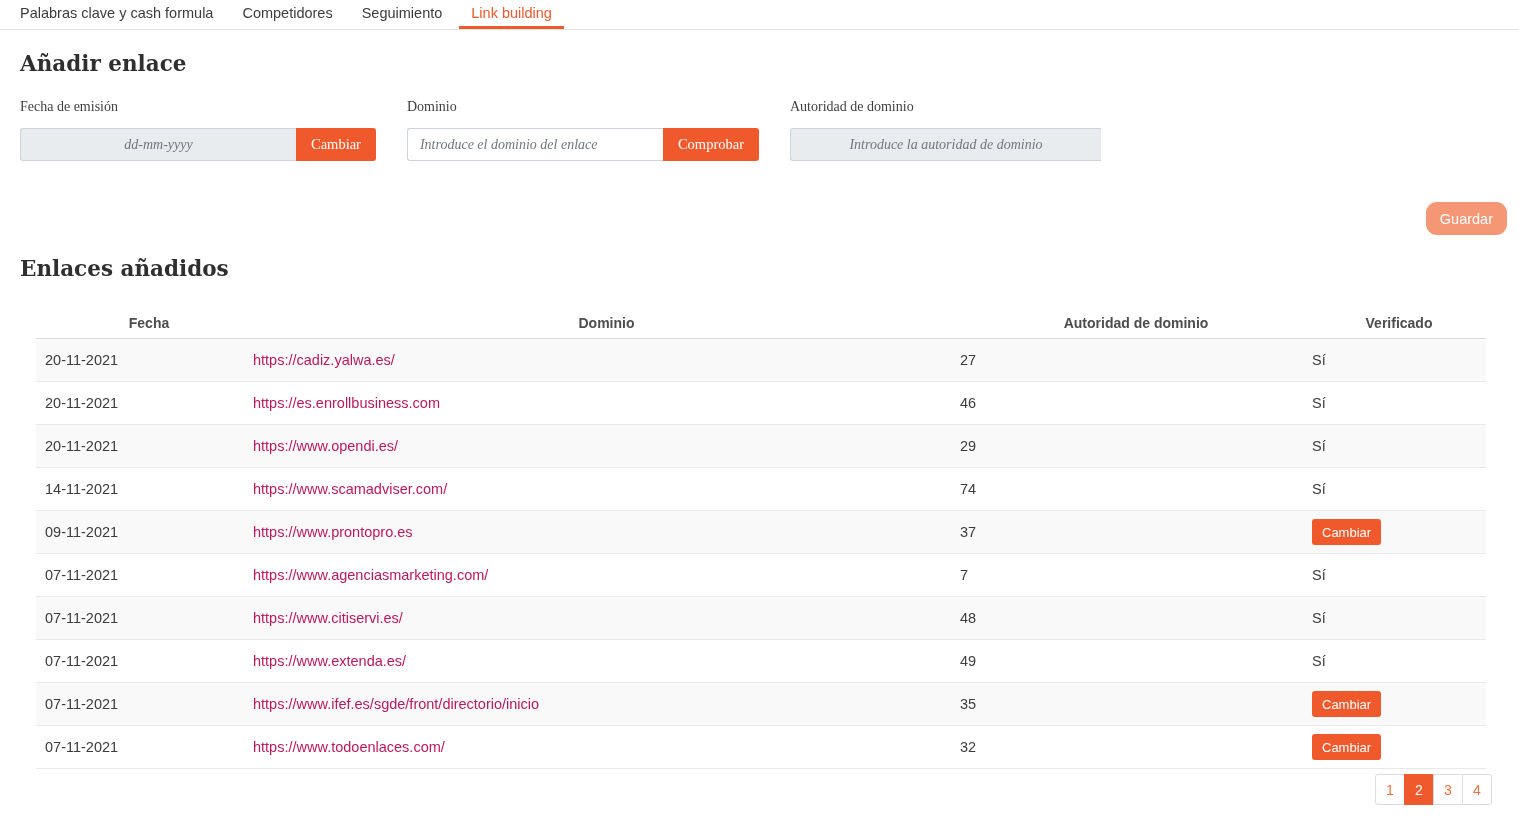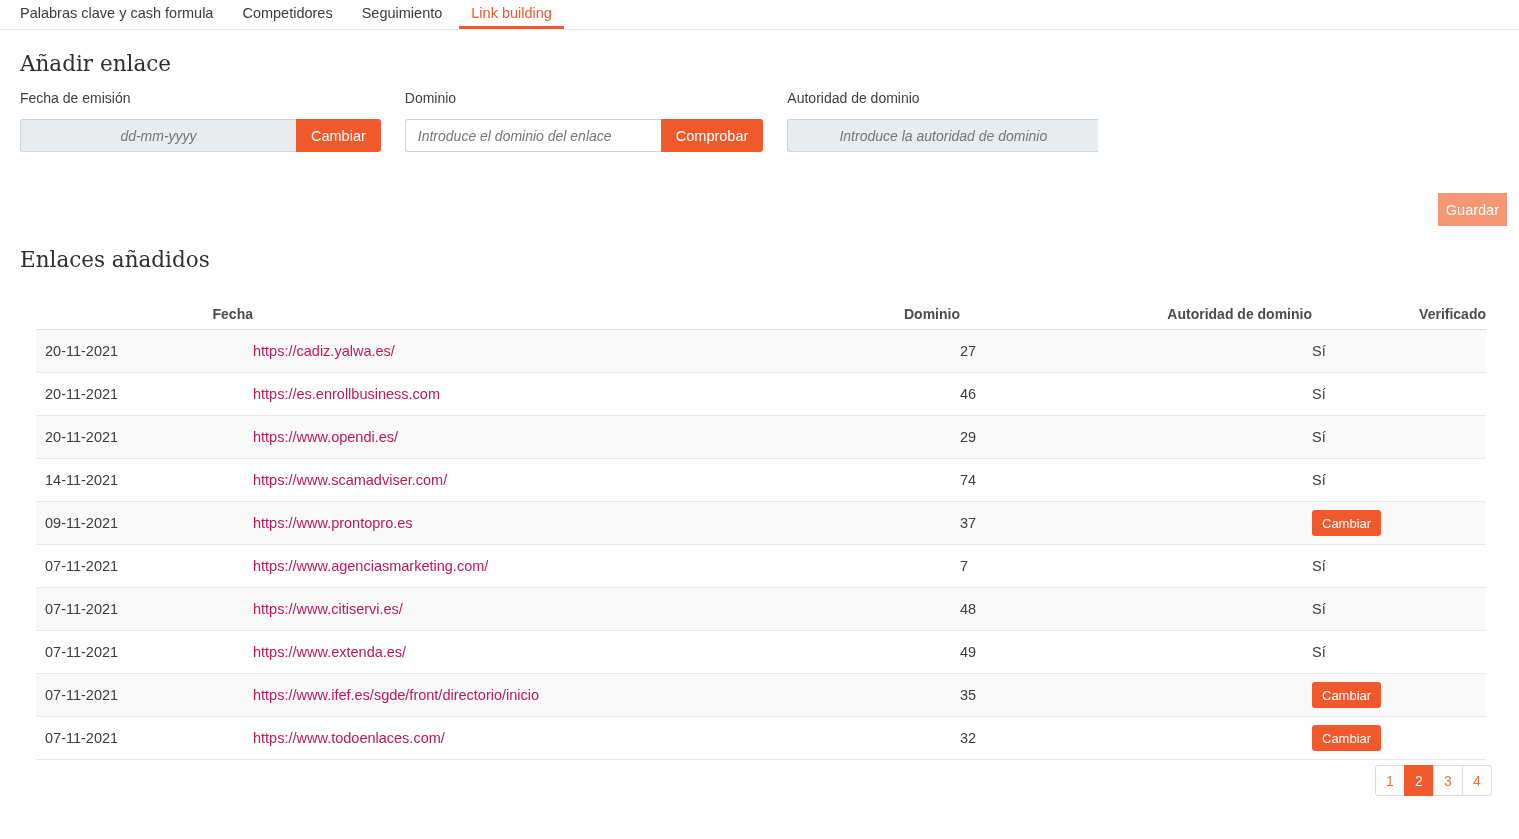--- a/index.html
+++ b/index.html
@@ -24,27 +24,27 @@
     font-family: inherit; font-size: 14.5px; color: #3c3c3c;
     padding: 0 12px; margin-right: 5px; cursor: pointer;
     border-bottom: 3px solid transparent;
   }
   .tab.active { color: #f0592b; border-bottom-color: #f0592b; }
 
   
   .content { padding: 0 20px; }
   h2.section-title {
     font-family: "DejaVu Serif", serif;
-    font-weight: normal;
+    font-weight: bold;
     font-size: 21.5px; color: #2f2f2f;
     margin: 21px 0 0 0;
   }
 
   
-  .form-row { display: flex; gap: 24px; margin-top: 14px; }
+  .form-row { display: flex; gap: 31px; margin-top: 23px; font-family: Liberation Serif, serif; }
   .field label {
     display: block; font-size: 14px; color: #3f3f3f;
     margin-bottom: 13px;
   }
   .input-group { display: flex; }
   .text-input {
     height: 33px; border: 1px solid #ced4da; border-radius: 3px;
     padding: 0 12px; font-family: inherit; font-size: 14px;
     font-style: italic; color: #555; background: #fff;
   }
@@ -56,35 +56,35 @@
   .w-autoridad { width: 311px; }
   .btn {
     appearance: none; border: none; cursor: pointer;
     background: #f0592b; color: #fff;
     font-family: inherit; font-size: 14.5px;
     padding: 0 15px; height: 33px;
   }
   .btn-attach { border-radius: 0 3px 3px 0; }
   .save-row { display: flex; justify-content: flex-end; margin: 41px -8px 0 0; }
   .btn-save {
-    background: #f59674; border-radius: 0; height: 33px;
-    padding: 0 8px; font-size: 14.5px;
+    background: #f59674; border-radius: 11px; height: 33px;
+    padding: 0 14px; font-size: 14.5px;
   }
 
   
   .table-wrap { margin: 20px 13px 0 16px; }
   table.links {
     width: 100%; border-collapse: collapse; table-layout: fixed;
     font-size: 14.5px;
   }
   table.links col.c1 { width: 217px; }
   table.links col.c2 { width: 707px; }
   table.links col.c3 { width: 352px; }
   table.links th {
-    text-align: right; font-size: 14px; font-weight: bold; color: #4d4d4d;
+    text-align: center; font-size: 14px; font-weight: bold; color: #4d4d4d;
     padding: 14px 0 7px 0; border-bottom: 1px solid #dcdcdc;
   }
   table.links th.first, table.links td.first { padding-left: 9px; }
   table.links td { padding: 0; height: 43px; color: #3c3c3c; }
   table.links tbody tr { border-bottom: 1px solid #e9e9e9; }
   table.links tbody tr:nth-child(odd) { background: #f9f9f9; }
   a.domain-link { color: #be185d; text-decoration: none; cursor: pointer; }
   .btn-small { border-radius: 3px; height: 26px; padding: 0 10px; font-size: 13px; }
 
   

